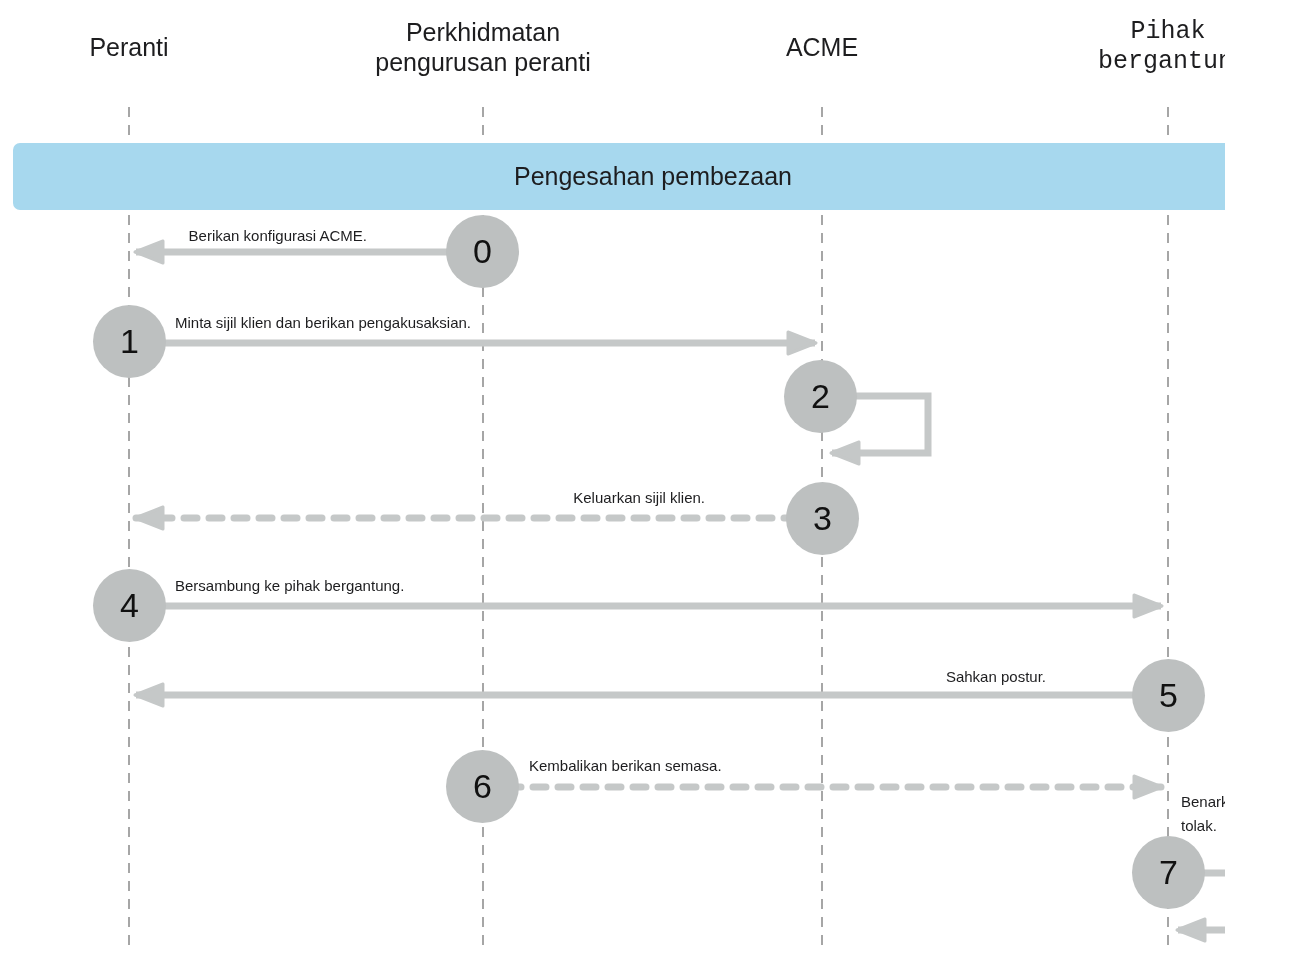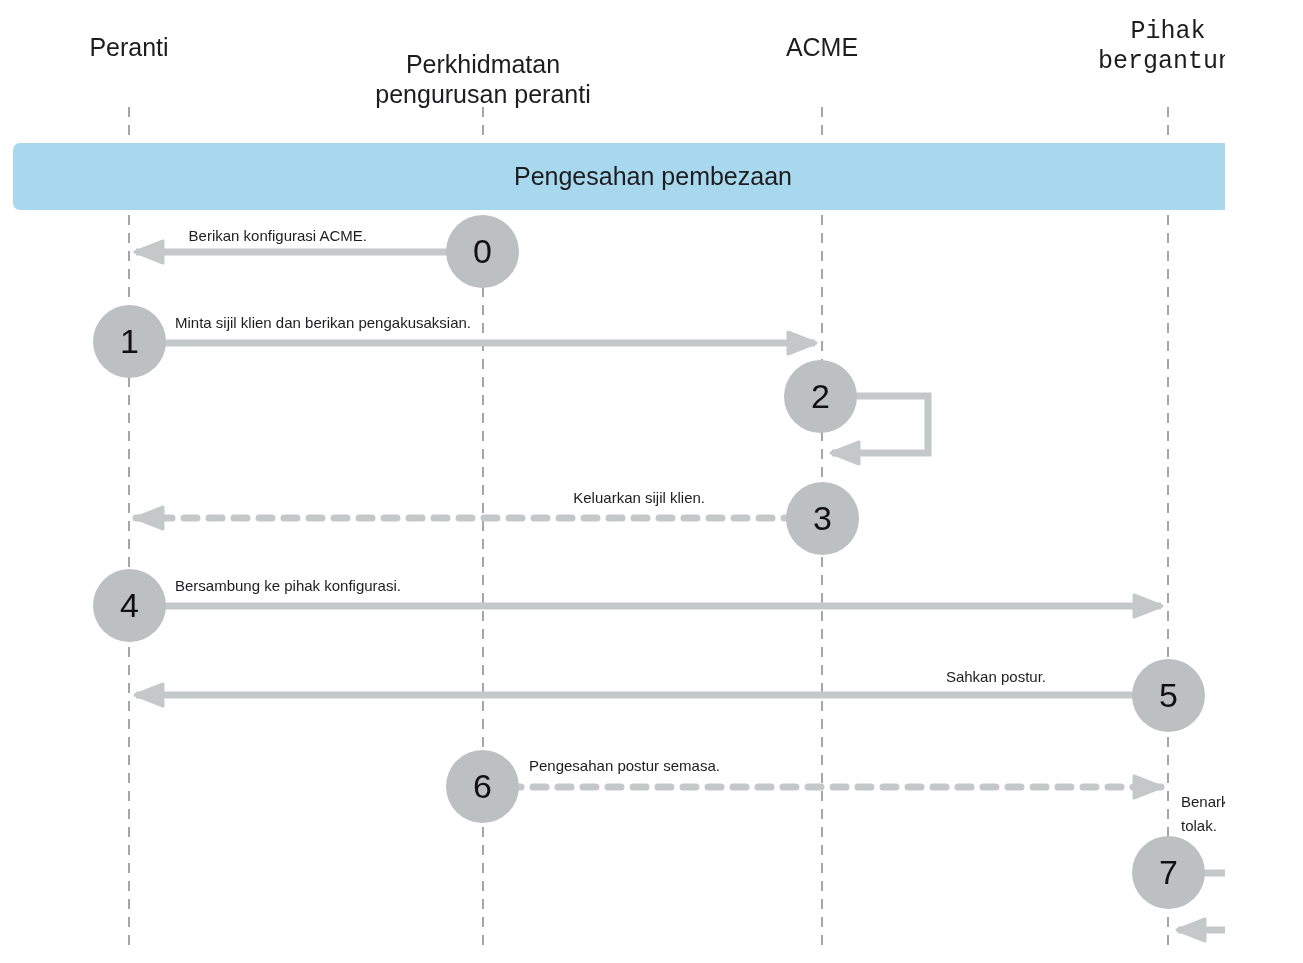--- a/index.html
+++ b/index.html
@@ -62,34 +62,34 @@
     <line x1="129" y1="606" x2="1161" y2="606" stroke="#c5c8c8" stroke-width="7" marker-end="url(#ah)"></line>
 
     <line x1="1168" y1="695" x2="136" y2="695" stroke="#c5c8c8" stroke-width="7" marker-end="url(#ah)"></line>
 
     <line x1="483" y1="787" x2="1161" y2="787" stroke="#c5c8c8" stroke-width="7" stroke-dasharray="13 12" stroke-linecap="round" marker-end="url(#ah)"></line>
 
     <path d="M 1168 873 H 1277 V 930 H 1178" fill="none" stroke="#c5c8c8" stroke-width="7" marker-end="url(#ah)"></path>
   </svg>
 
   <div class="actor-label" style="left:129px;top:32px;">Peranti</div>
-  <div class="actor-label wrap" style="left:483px;top:17px;width:232px;margin-top:32px;">Perkhidmatan pengurusan peranti</div>
+  <div class="actor-label wrap" style="left:483px;top:17px;width:232px;">Perkhidmatan pengurusan peranti</div>
   <div class="actor-label" style="left:822px;top:32px;">ACME</div>
   <div class="actor-label wrap" style="left:1168px;top:17px;width:140px;font-family:Liberation Mono, monospace;">Pihak bergantung</div>
 
   <div class="phase-banner">
     <span>Pengesahan pembezaan</span>
   </div>
 
   <div class="msg-label align-right" style="right:858px;top:224px;">Berikan konfigurasi ACME.</div>
   <div class="msg-label" style="left:175px;top:311px;">Minta sijil klien dan berikan pengakusaksian.</div>
   <div class="msg-label align-right" style="right:520px;top:486px;">Keluarkan sijil klien.</div>
-  <div class="msg-label" style="left:175px;top:574px;">Bersambung ke pihak konfigurasi.</div>
+  <div class="msg-label" style="left:175px;top:574px;">Bersambung ke pihak bergantung.</div>
   <div class="msg-label align-right" style="right:179px;top:665px;text-align:center;">Sahkan postur.</div>
-  <div class="msg-label" style="left:529px;top:754px;">Pengesahan postur semasa.</div>
+  <div class="msg-label" style="left:529px;top:754px;">Kembalikan berikan semasa.</div>
   <div class="msg-label wrap" style="left:1181px;top:790px;width:118px;">Benarkan atau tolak.</div>
 
   <div class="step-circle" style="left:446px;top:215px;">
     <span>0</span>
   </div>
   <div class="step-circle" style="left:93px;top:305px;">
     <span>1</span>
   </div>
   <div class="step-circle" style="left:784px;top:360px;">
     <span>2</span>

